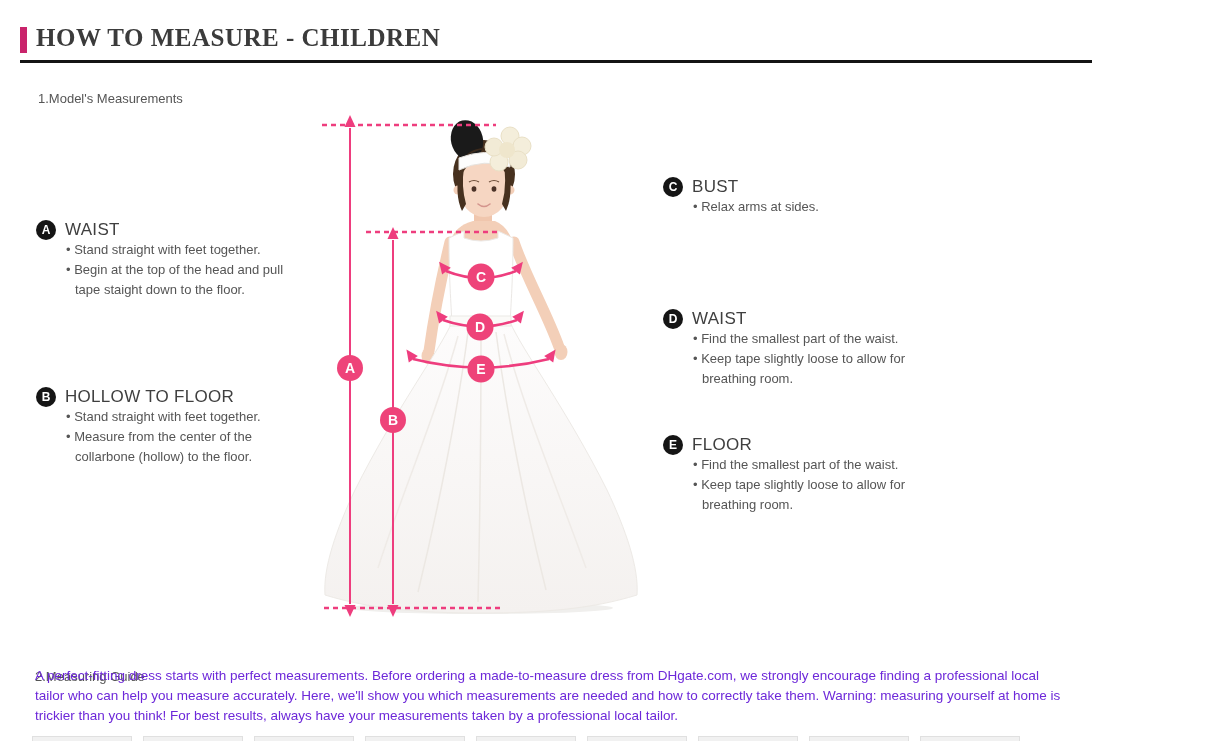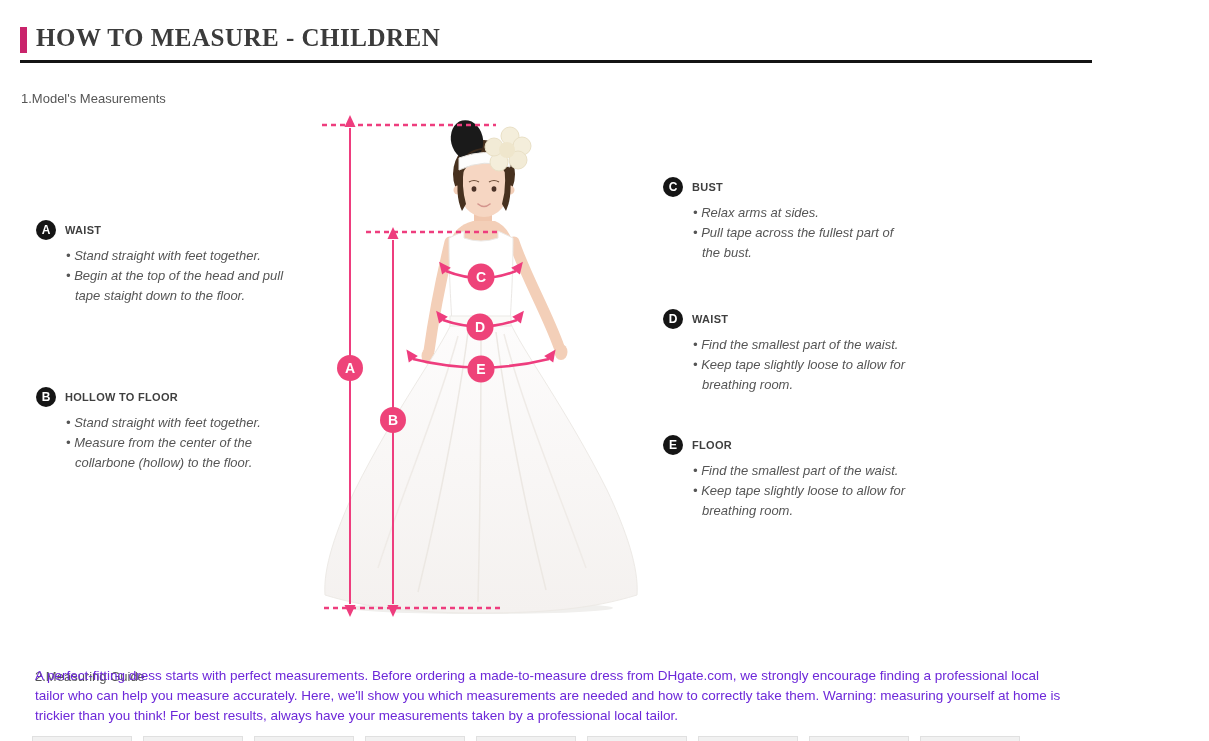--- a/index.html
+++ b/index.html
@@ -6,31 +6,31 @@
   html,body { width:1209px; height:741px; background:#fff; overflow:hidden; position:relative;
               font-family:"Liberation Sans", sans-serif; }
 
   
   .accent-bar { position:absolute; left:20px; top:27px; width:7px; height:26px; background:#C9246B; }
   .page-title { position:absolute; left:36px; top:24px; font-family:"Liberation Serif", serif;
                 font-size:25px; font-weight:bold; color:#3b3b3b; letter-spacing:.5px; }
   .title-rule { position:absolute; left:20px; top:60px; width:1072px; height:3px; background:#141414; }
 
   .section-label { position:absolute; font-size:13px; color:#555; }
-  #section1 { left:21px; top:91px; }
+  #section1 { left:38px; top:91px; }
   #section2 { left:35px; top:637px;margin-top:32px; }
 
   
   .m-block { position:absolute; }
   .m-head { display:flex; align-items:center; gap:9px; }
   .badge { width:20px; height:20px; border-radius:50%; background:#151515; color:#fff;
            font-size:12px; font-weight:bold; display:flex; align-items:center; justify-content:center;
            flex:0 0 20px; }
-  .m-label { font-size:11px; font-weight:bold; color:#3f3f3f; letter-spacing:.3px; }
-  .m-bullets { list-style:none; margin-top:6px; padding-left:30px;font-style:italic; }
+  .m-label { font-size:17px; font-weight:normal; color:#3f3f3f; letter-spacing:.3px; }
+  .m-bullets { list-style:none; margin-top:0; padding-left:30px; }
   .m-bullets li { font-size:13px; color:#555; line-height:20px; padding-left:9px; text-indent:-9px; }
   .m-bullets li::before { content:"• "; }
 
   #block-a { left:36px;  top:220px; width:248px; }
   #block-b { left:36px;  top:387px; width:248px; }
   #block-c { left:663px; top:177px; width:232px; }
   #block-d { left:663px; top:309px; width:244px; }
   #block-e { left:663px; top:435px; width:244px; }
 
   
@@ -75,21 +75,20 @@
   </ul>
 </div>
 
 <div class="m-block" id="block-c">
   <div class="m-head">
     <span class="badge">C</span>
     <span class="m-label">BUST</span>
   </div>
   <ul class="m-bullets">
     <li>Relax arms at sides.</li>
-    <li>Pull tape across the fullest part of the bust.</li>
   </ul>
 </div>
 
 <div class="m-block" id="block-d">
   <div class="m-head">
     <span class="badge">D</span>
     <span class="m-label">WAIST</span>
   </div>
   <ul class="m-bullets">
     <li>Find the smallest part of the waist.</li>

